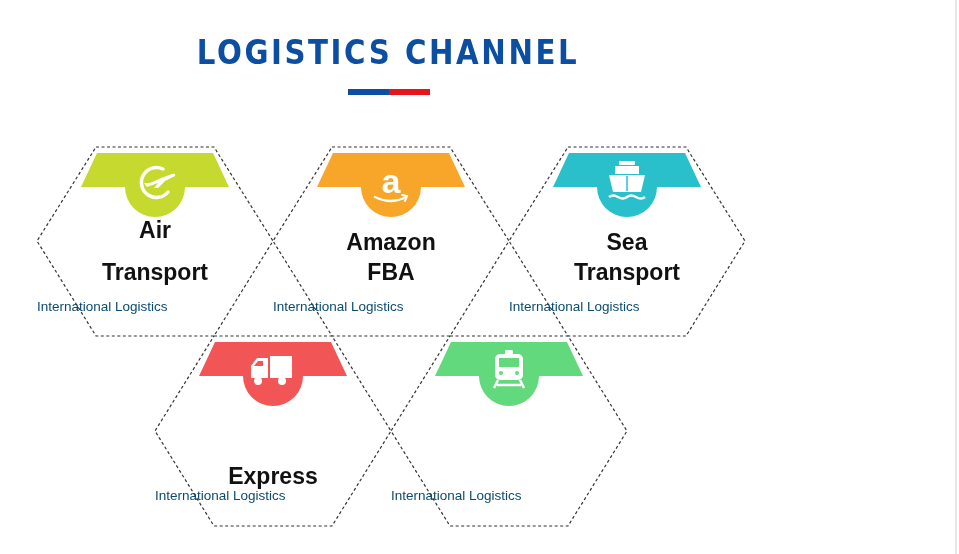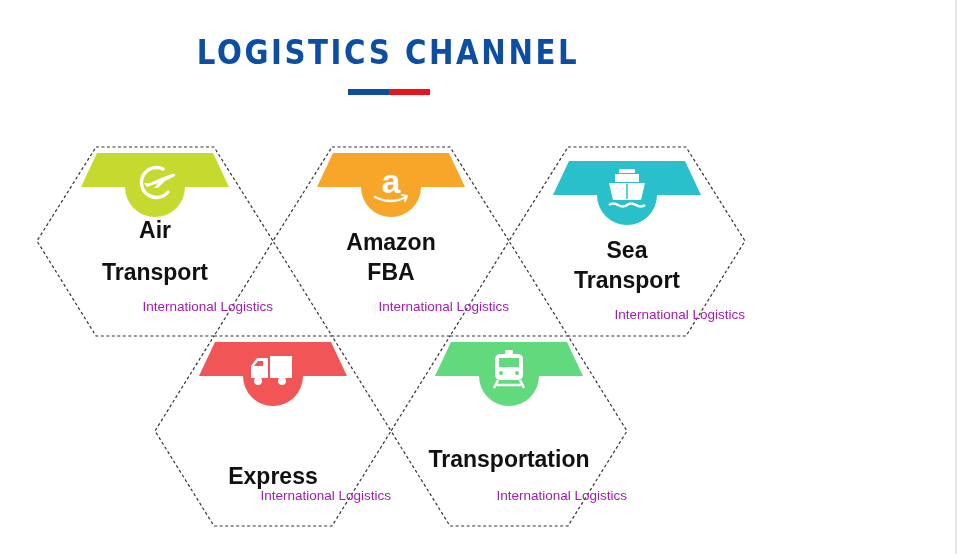--- a/index.html
+++ b/index.html
@@ -9,21 +9,21 @@
   .heading { position:absolute; left:0; top:32px; width:776px; text-align:center;
              font-family:"DejaVu Sans", sans-serif; font-weight:bold; font-size:34px;
              letter-spacing:3px; color:#0b4ea2; transform:scaleX(0.86); transform-origin:388px 0; }
   .underline { position:absolute; top:89px; left:348px; height:6px; width:82px; display:flex; }
   .underline .a { flex:1; background:#0b4ea2; }
   .underline .b { flex:1; background:#e8141c; }
   svg.hexes { position:absolute; left:0; top:0; }
   .card { position:absolute; width:236px; height:190px; }
   .card .title { position:absolute; left:0; width:100%; text-align:center; font-weight:bold;
                  font-size:23px; line-height:30px; color:#111; }
-  .card .sub { position:absolute; left:0; width:100%; text-align:right; font-size:13.5px; color:#a21caf; }
+  .card .sub { position:absolute; left:0; width:100%; text-align:left; font-size:13.5px; color:#0c4a6e; }
   .badge { position:absolute; left:0; top:0; width:236px; height:70px; }
 </style>
 </head>
 <body>
 
 <div class="edge-line"></div>
 
 <div class="heading">LOGISTICS CHANNEL</div>
 <div class="underline">
   <div class="a"></div>
@@ -60,21 +60,21 @@
       <text x="118" y="46" text-anchor="middle" font-family="Liberation Sans, sans-serif" font-size="34" font-weight="bold" fill="#fff">a</text>
       <path d="M102 50 Q118 58 133 50" fill="none" stroke="#fff" stroke-width="2.5" stroke-linecap="round"></path>
       <path d="M129 48 L134 49 L132 54" fill="none" stroke="#fff" stroke-width="2" stroke-linecap="round"></path>
     </g>
   </svg>
   <div class="title" style="top:80px;">Amazon</div>
   <div class="title" style="top:110px;">FBA</div>
   <div class="sub" style="top:152px;">International Logistics</div>
 </div>
 
-<div class="card" style="left:509px;top:155px;">
+<div class="card" style="left:509px;top:147px;">
   <svg class="badge" viewBox="0 0 236 70">
     <path d="M60 6 L176 6 L192 40 L148 40 A30 30 0 0 1 88 40 L44 40 Z" fill="#29c0cb"></path>
     <g fill="#fff">
       <rect x="110" y="14" width="16" height="4" rx="1"></rect>
       <rect x="106" y="19" width="24" height="8"></rect>
       <path d="M100 28 L136 28 L132 45 L104 45 Z"></path>
       <path d="M100 50 Q104 47 109 50 Q114 53 118 50 Q122 47 127 50 Q132 53 136 50" fill="none" stroke="#fff" stroke-width="2.5"></path>
     </g>
     <line x1="118" y1="29" x2="118" y2="44" stroke="#29c0cb" stroke-width="1.5"></line>
   </svg>
@@ -103,15 +103,14 @@
     <path d="M60 6 L176 6 L192 40 L148 40 A30 30 0 0 1 88 40 L44 40 Z" fill="#63d97e"></path>
     <g>
       <rect x="114" y="14" width="8" height="4" rx="1" fill="#fff"></rect>
       <rect x="104" y="18" width="28" height="26" rx="5" fill="#fff"></rect>
       <rect x="108" y="22" width="20" height="9" fill="#63d97e"></rect>
       <circle cx="110" cy="37" r="2" fill="#63d97e"></circle>
       <circle cx="126" cy="37" r="2" fill="#63d97e"></circle>
       <path d="M107 44 L103 52 M129 44 L133 52 M106 49 L130 49" stroke="#fff" stroke-width="2.5" fill="none"></path>
     </g>
   </svg>
-  <div class="title" style="top:108px;">Transportation</div>
   <div class="sub" style="top:152px;">International Logistics</div>
 </div>
 
 </body></html>

